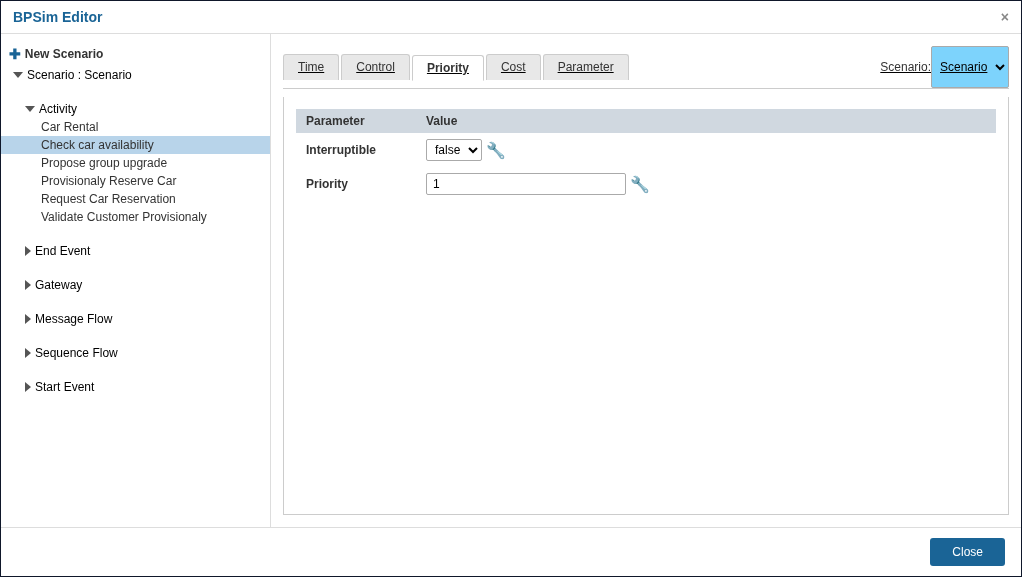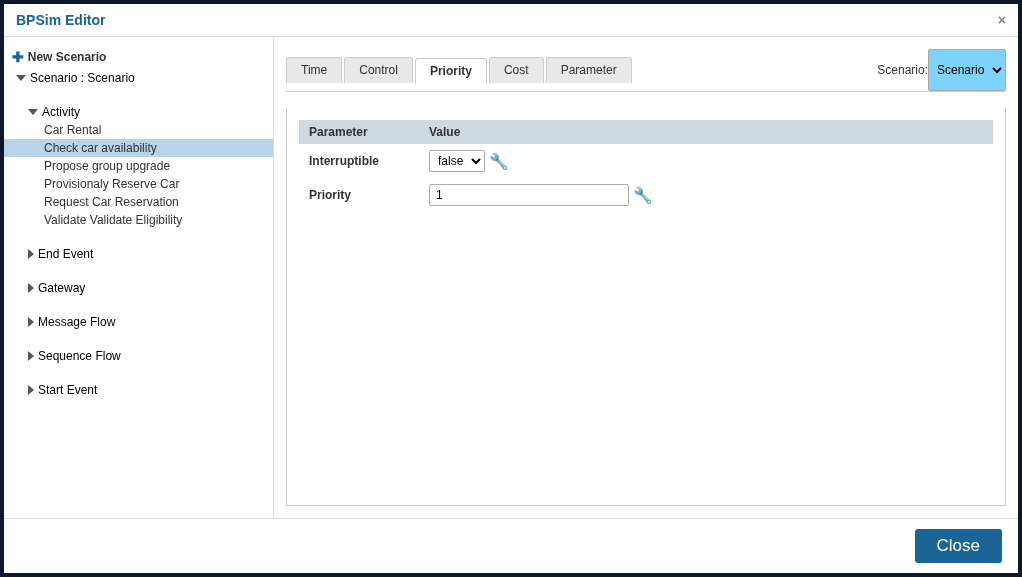--- a/index.html
+++ b/index.html
@@ -8,21 +8,21 @@
       font-size: 12px;
       background: #f0f0f0;
       width: 1022px;
       height: 577px;
       overflow: hidden;
     }
     .dialog {
       width: 1022px;
       height: 577px;
       background: #fff;
-      border: 4px solid #0f172a;
+      border: 1px solid #0f172a;
       display: flex;
       flex-direction: column;
       justify-content: flex-end;
     }
     .dialog-header {
       background: #fff;
       border-bottom: 1px solid #ddd;
       padding: 8px 12px;
       display: flex;
       align-items: center;
@@ -109,21 +109,22 @@
       flex: 1;
       display: flex;
       flex-direction: column;
       padding: 12px;
     }
     .tabs-row {
       display: flex;
       align-items: center;
       justify-content: space-between;
       border-bottom: 1px solid #ccc;
-      margin-bottom: 16px;
+      margin-bottom: 8px;
+      text-decoration: underline;
     }
     .tabs-left {
       display: flex;
       gap: 0;
     }
     .tab {
       padding: 5px 14px;
       border: 1px solid #ccc;
       border-bottom: none;
       background: #e8e8e8;
@@ -217,21 +218,21 @@
       padding: 10px 16px;
       display: flex;
       justify-content: flex-end;
       background: #fff;
     }
     .close-btn {
       background: #1a6496;
       color: #fff;
       border: none;
       padding: 7px 22px;
-      font-size: 17px;
+      font-size: 12px;
       border-radius: 3px;
       cursor: pointer;
     }
   </style>
 </head>
 <body>
 
 <div class="dialog">
 
   <div class="dialog-header">
@@ -256,21 +257,21 @@
       <div class="tree-item tree-level2">
         <span class="triangle-down"></span>
         <span>Activity</span>
       </div>
 
       <div class="tree-item tree-level3">Car Rental</div>
       <div class="tree-item tree-level3 selected">Check car availability</div>
       <div class="tree-item tree-level3">Propose group upgrade</div>
       <div class="tree-item tree-level3">Provisionaly Reserve Car</div>
       <div class="tree-item tree-level3">Request Car Reservation</div>
-      <div class="tree-item tree-level3">Validate Validate Eligibility</div>
+      <div class="tree-item tree-level3">Validate Customer Provisionaly</div>
 
       <div class="tree-item tree-level2">
         <span class="triangle-right"></span>
         <span>End Event</span>
       </div>
 
       <div class="tree-item tree-level2">
         <span class="triangle-right"></span>
         <span>Gateway</span>
       </div>

